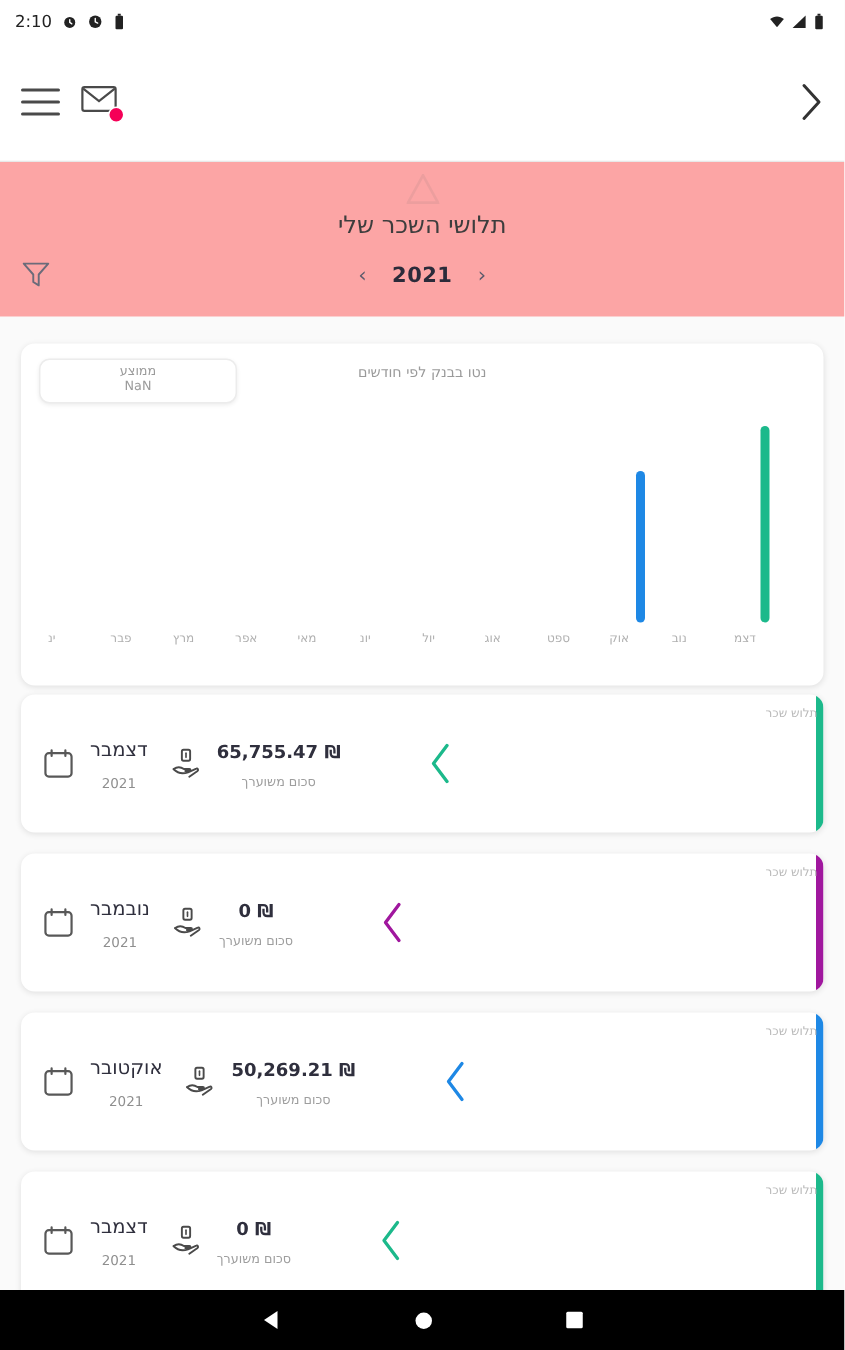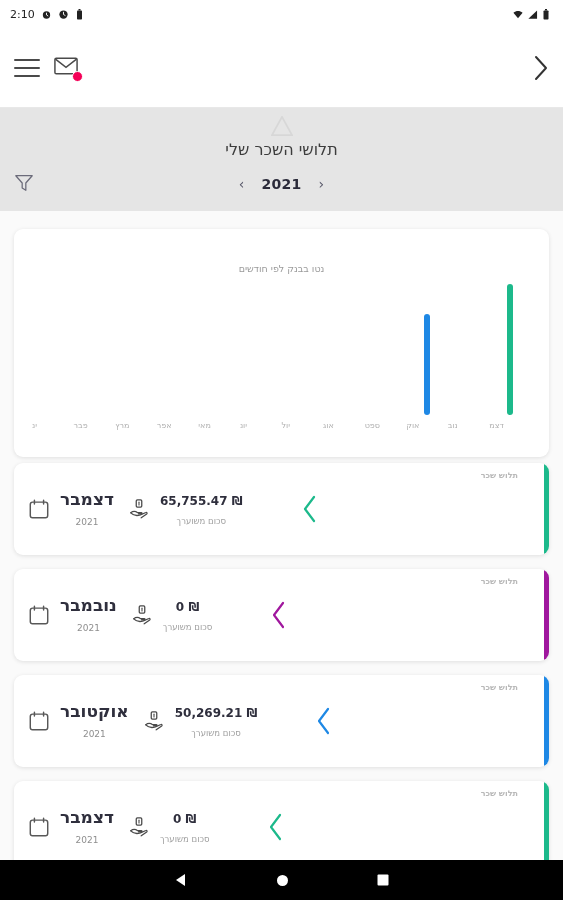--- a/index.html
+++ b/index.html
@@ -34,21 +34,21 @@
   .badge-dot {
     position:absolute; right:-5px; bottom:-3px;
     width:11px; height:11px; border-radius:50%;
     background:#f50057; border:1.5px solid #fff;
   }
   .chev-right { margin-left:auto; color:#333; cursor:pointer; display:flex; }
 
   .divider { height:1px; background:#e8e8e8; flex:0 0 1px; }
 
   
-  .pagehead { background:#e5e5e5; flex:0 0 auto; padding-top:10px; position:relative; }
+  .pagehead { background:#fca5a5; flex:0 0 auto; padding-top:10px; position:relative; }
   .ghost-logo {
     position:absolute; top:8px; left:50%; transform:translateX(-50%);
     opacity:.10; font-size:18px; color:#555;
   }
   .page-title {
     text-align:center; font-size:16px; color:#3d3d3d;
     padding:22px 0 6px; direction:rtl; font-weight:400;
   }
   .yearrow {
     display:flex; align-items:center; justify-content:center;
@@ -63,21 +63,21 @@
 
   
   .chart-card {
     margin:6px 14px 0; background:#ffffff; border-radius:9px;
     box-shadow:0 1px 4px rgba(0,0,0,.11);
     height:228px; position:relative; padding:10px 12px 8px;
   }
   .chart-head { display:flex; align-items:flex-start; direction:rtl; position:relative; height:32px; }
   .chart-subtitle {
     position:absolute; right:50%; transform:translateX(50%);
-    top:4px; font-size:9.5px; color:#9a9a9a; direction:rtl; white-space:nowrap;margin-top:20px;
+    top:4px; font-size:9.5px; color:#9a9a9a; direction:rtl; white-space:nowrap;
   }
   .avg-btn {
     position:absolute; left:0; top:0;
     width:132px; min-height:30px; border:1px solid #ececec; border-radius:7px;
     background:#fff; box-shadow:0 1px 3px rgba(0,0,0,.08);
     display:flex; flex-direction:column; align-items:center; justify-content:center;
     padding:4px 0; cursor:pointer;
   }
   .avg-label { font-size:8.5px; color:#9b9b9b; direction:rtl; line-height:1.15; }
   .avg-value { font-size:8.5px; color:#9b9b9b; line-height:1.15; }
@@ -102,27 +102,27 @@
   .cards { padding:6px 14px 0; }
   .slip {
     position:relative; background:#ffffff; border-radius:9px;
     box-shadow:0 1px 4px rgba(0,0,0,.11);
     height:92px; margin-bottom:14px; overflow:hidden;
     display:flex; flex-direction:row-reverse; align-items:center;
     padding:0 14px; direction:rtl; cursor:pointer;
   }
   .accent { position:absolute; right:0; top:0; width:5px; height:100%; }
   .slip-tag {
-    position:absolute; right:31px; top:8px;
-    font-size:8px; color:#b9b9b9; direction:rtl;font-weight:bold;
+    position:absolute; right:4px; top:8px;
+    font-size:8px; color:#b9b9b9; direction:rtl;
   }
   .slip-date { display:flex; flex-direction:row-reverse; align-items:center; gap:10px; margin-right:14px; }
   .cal-ico { color:#5b5b5b; display:flex; }
   .date-txt { direction:rtl; text-align:center; }
-  .date-month { font-size:17px; color:#2f2f3d; font-weight:700; line-height:1.25; }
+  .date-month { font-size:13px; color:#2f2f3d; font-weight:400; line-height:1.25; }
   .date-year { font-size:9px; color:#8e8e8e; line-height:1.25; }
 
   .slip-amount { display:flex; flex-direction:row-reverse; align-items:center; gap:10px; margin-right:58px; }
   .hand-ico { color:#4a4a4a; display:flex; }
   .amt-txt { text-align:center; direction:rtl; }
   .amt-value { font-size:12px; color:#2f2f3d; font-weight:700; line-height:1.3; white-space:nowrap; }
   .amt-label { font-size:8.5px; color:#9e9e9e; line-height:1.3; white-space:nowrap; }
 
   .slip-go { margin-right:auto; display:flex; align-items:center; }
 
@@ -221,20 +221,24 @@
       <span class="yr-value">2021</span>
       <span class="yr-arrow">›</span>
     </div>
   </div>
 
   <div class="content">
 
     <div class="chart-card">
       <div class="chart-head">
         <div class="chart-subtitle">נטו בבנק לפי חודשים</div>
+        <div class="avg-btn">
+          <span class="avg-label">ממוצע</span>
+          <span class="avg-value">NaN</span>
+        </div>
       </div>
 
       <div class="plot">
         <div class="bars" id="bars">
             <div class="barslot">
               <div class="bar" style="height: 93.9364%; background: rgb(28, 185, 139);"></div>
             </div>
             <div class="barslot"></div>
             <div class="barslot">
               <div class="bar" style="height: 71.8132%; background: rgb(30, 136, 229);"></div>

